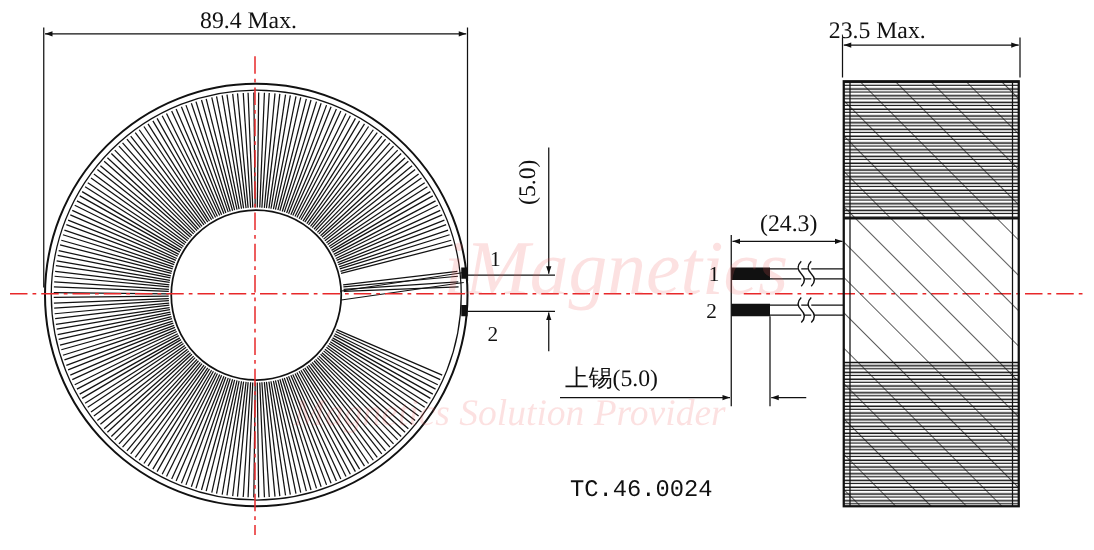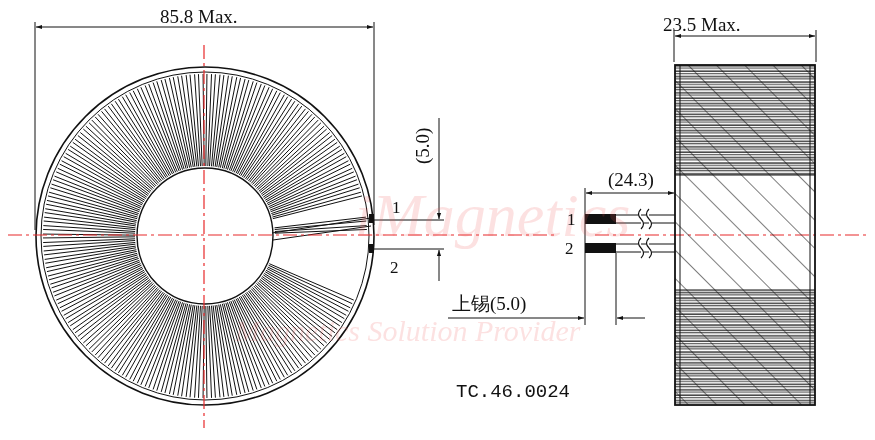--- a/index.html
+++ b/index.html
@@ -334,21 +334,21 @@
       <line x1="674" y1="30" x2="674" y2="62"></line>
       <line x1="816" y1="30" x2="816" y2="62"></line>
       <line x1="675" y1="36" x2="815" y2="36" marker-start="url(#arr)" marker-end="url(#arr)"></line>
     </g>
   </g>
 </svg>
 
 <div class="wm" style="left:355px; top:184px; font-size:62px;">iMagnetics</div>
 <div class="wm" style="left:235px; top:276px; font-size:30px;margin-top:40px;">Magnetics Solution Provider</div>
 
-<div class="lbl dim" style="left:160px; top:7px;">85.8 Max.</div>
+<div class="lbl dim" style="left:160px; top:7px;">89.4 Max.</div>
 <div class="lbl pin" style="left:392px; top:199px;">1</div>
 <div class="lbl pin" style="left:390px; top:259px;">2</div>
 <div class="lbl dim vert" style="left:413px; top:164px;">(5.0)</div>
 
 <div class="lbl dim" style="left:608px; top:170px;">(24.3)</div>
 <div class="lbl pin" style="left:567px; top:211px;">1</div>
 <div class="lbl pin" style="left:565px; top:240px;">2</div>
 <div class="lbl dim" style="left:452px; top:294px;text-align:center;">上锡(5.0)</div>
 
 <div class="lbl dim" style="left:663px; top:15px;">23.5 Max.</div>

